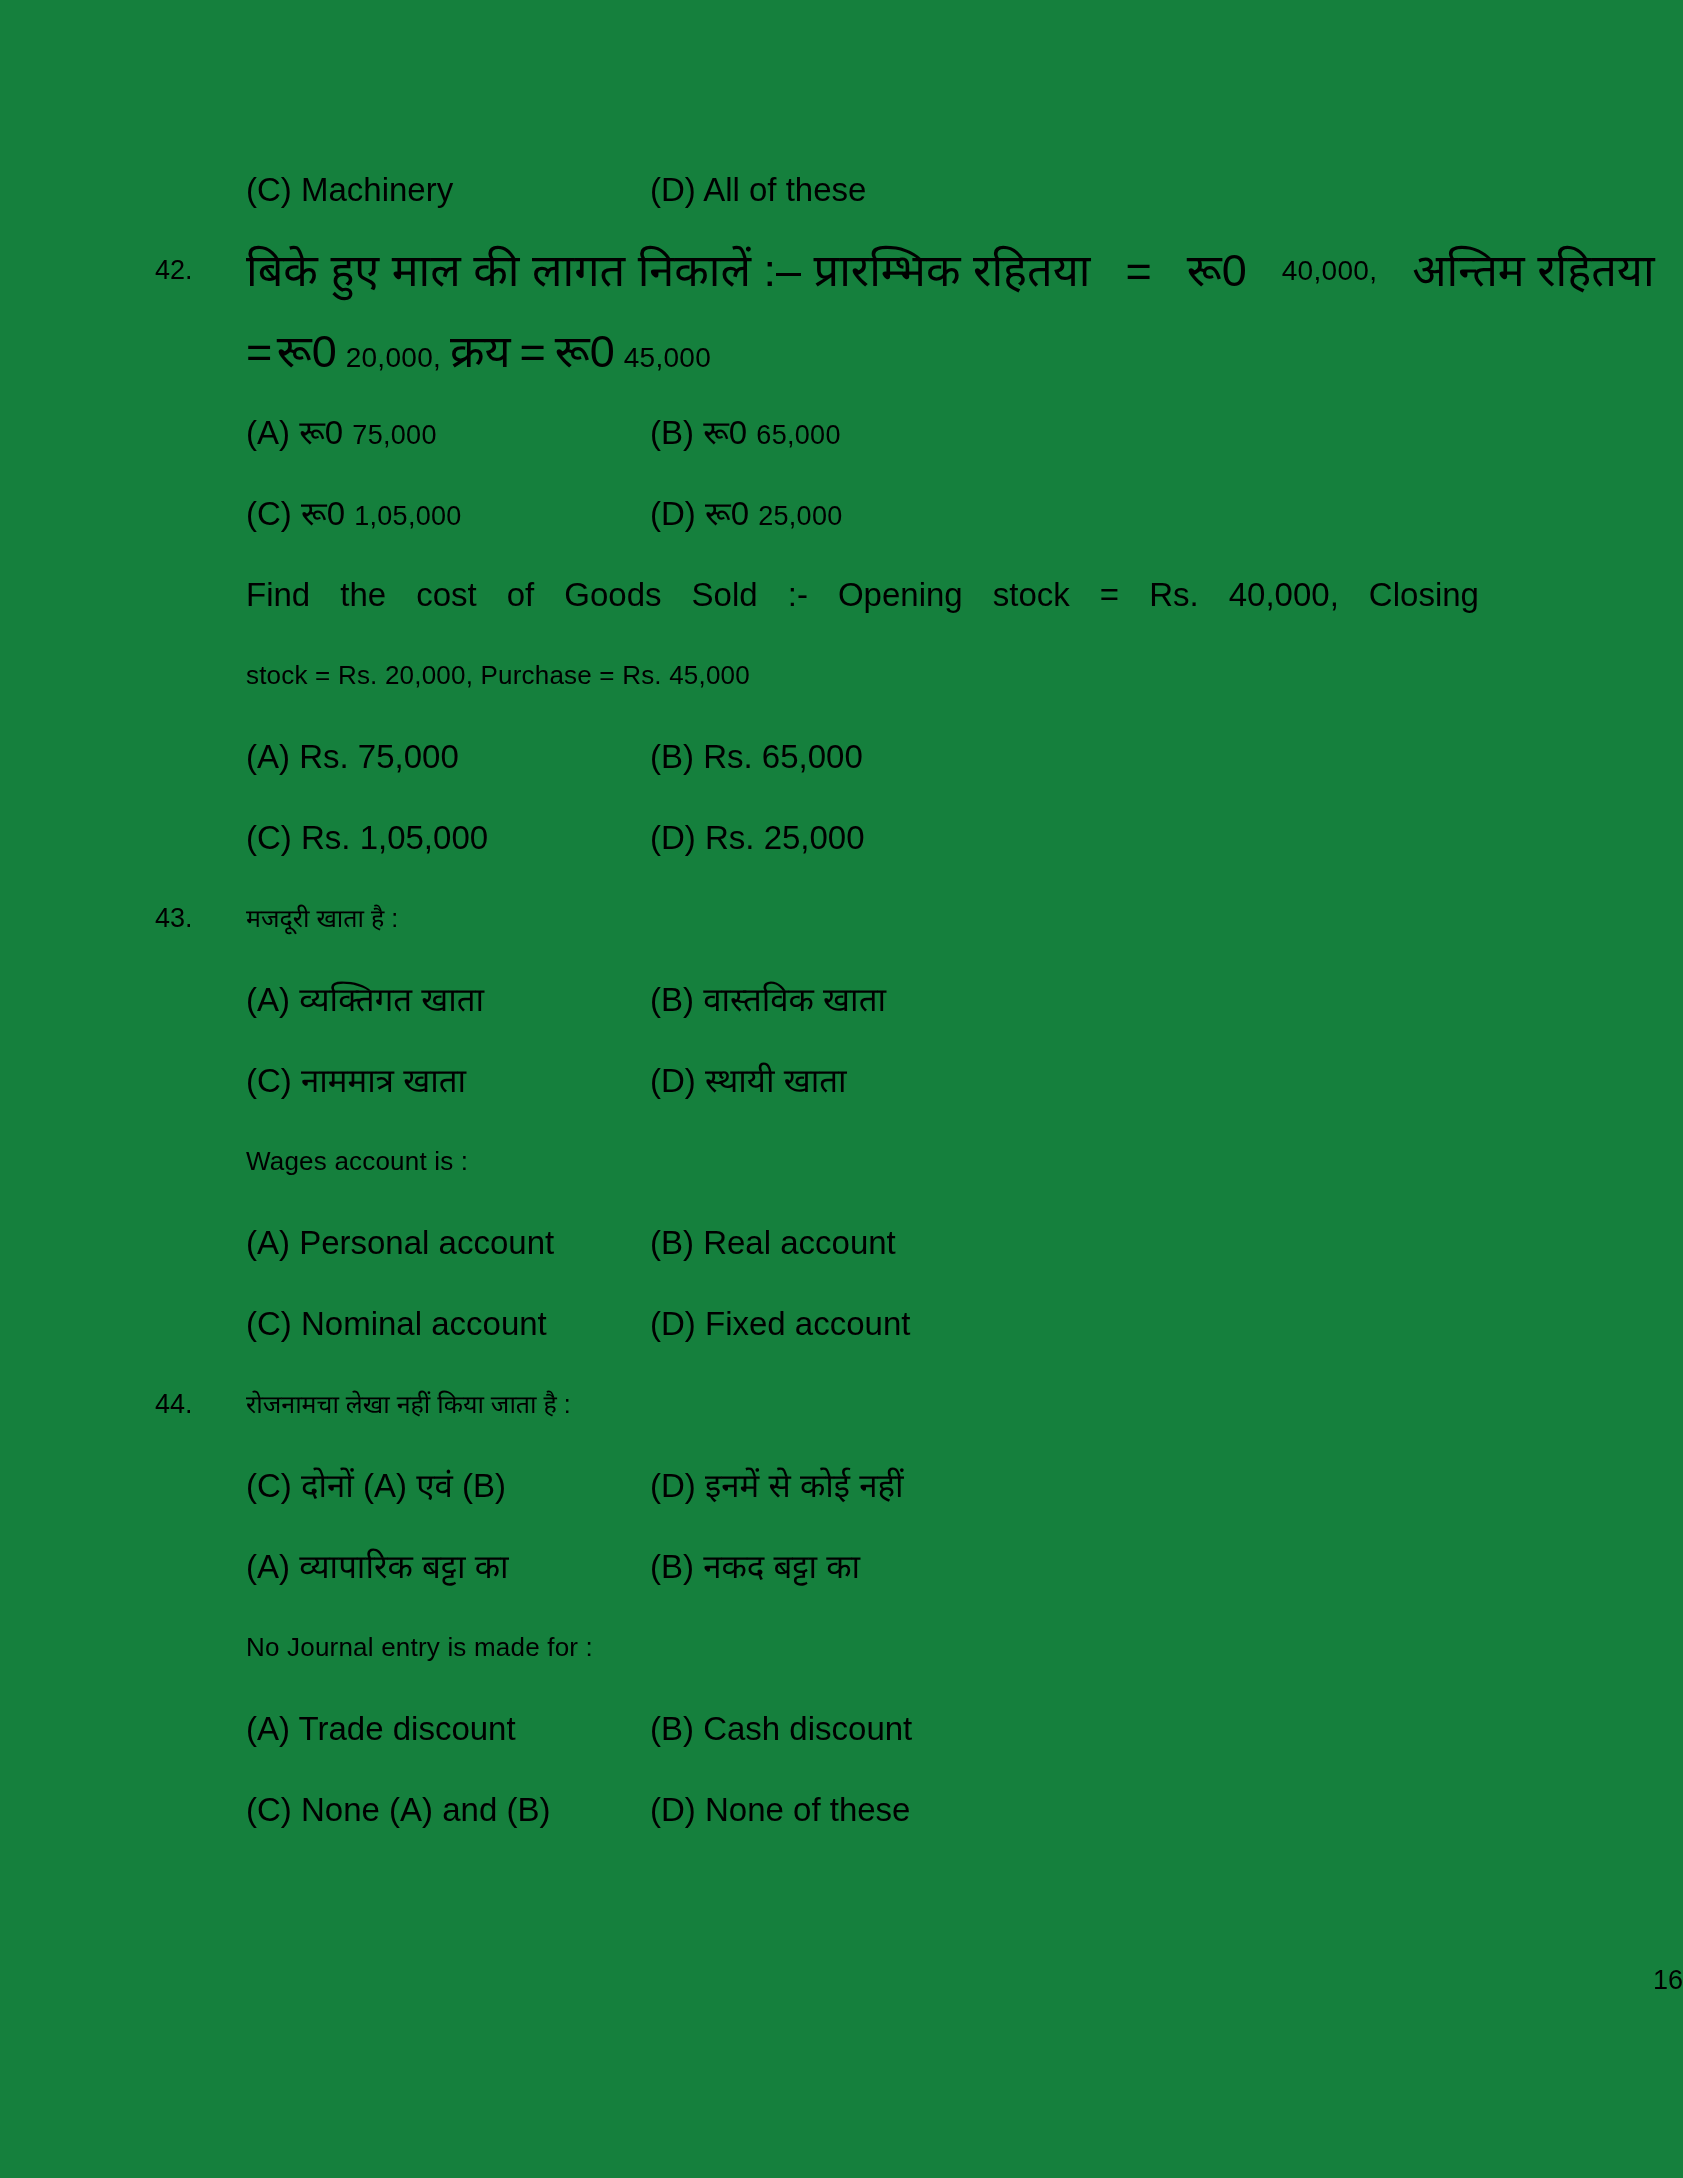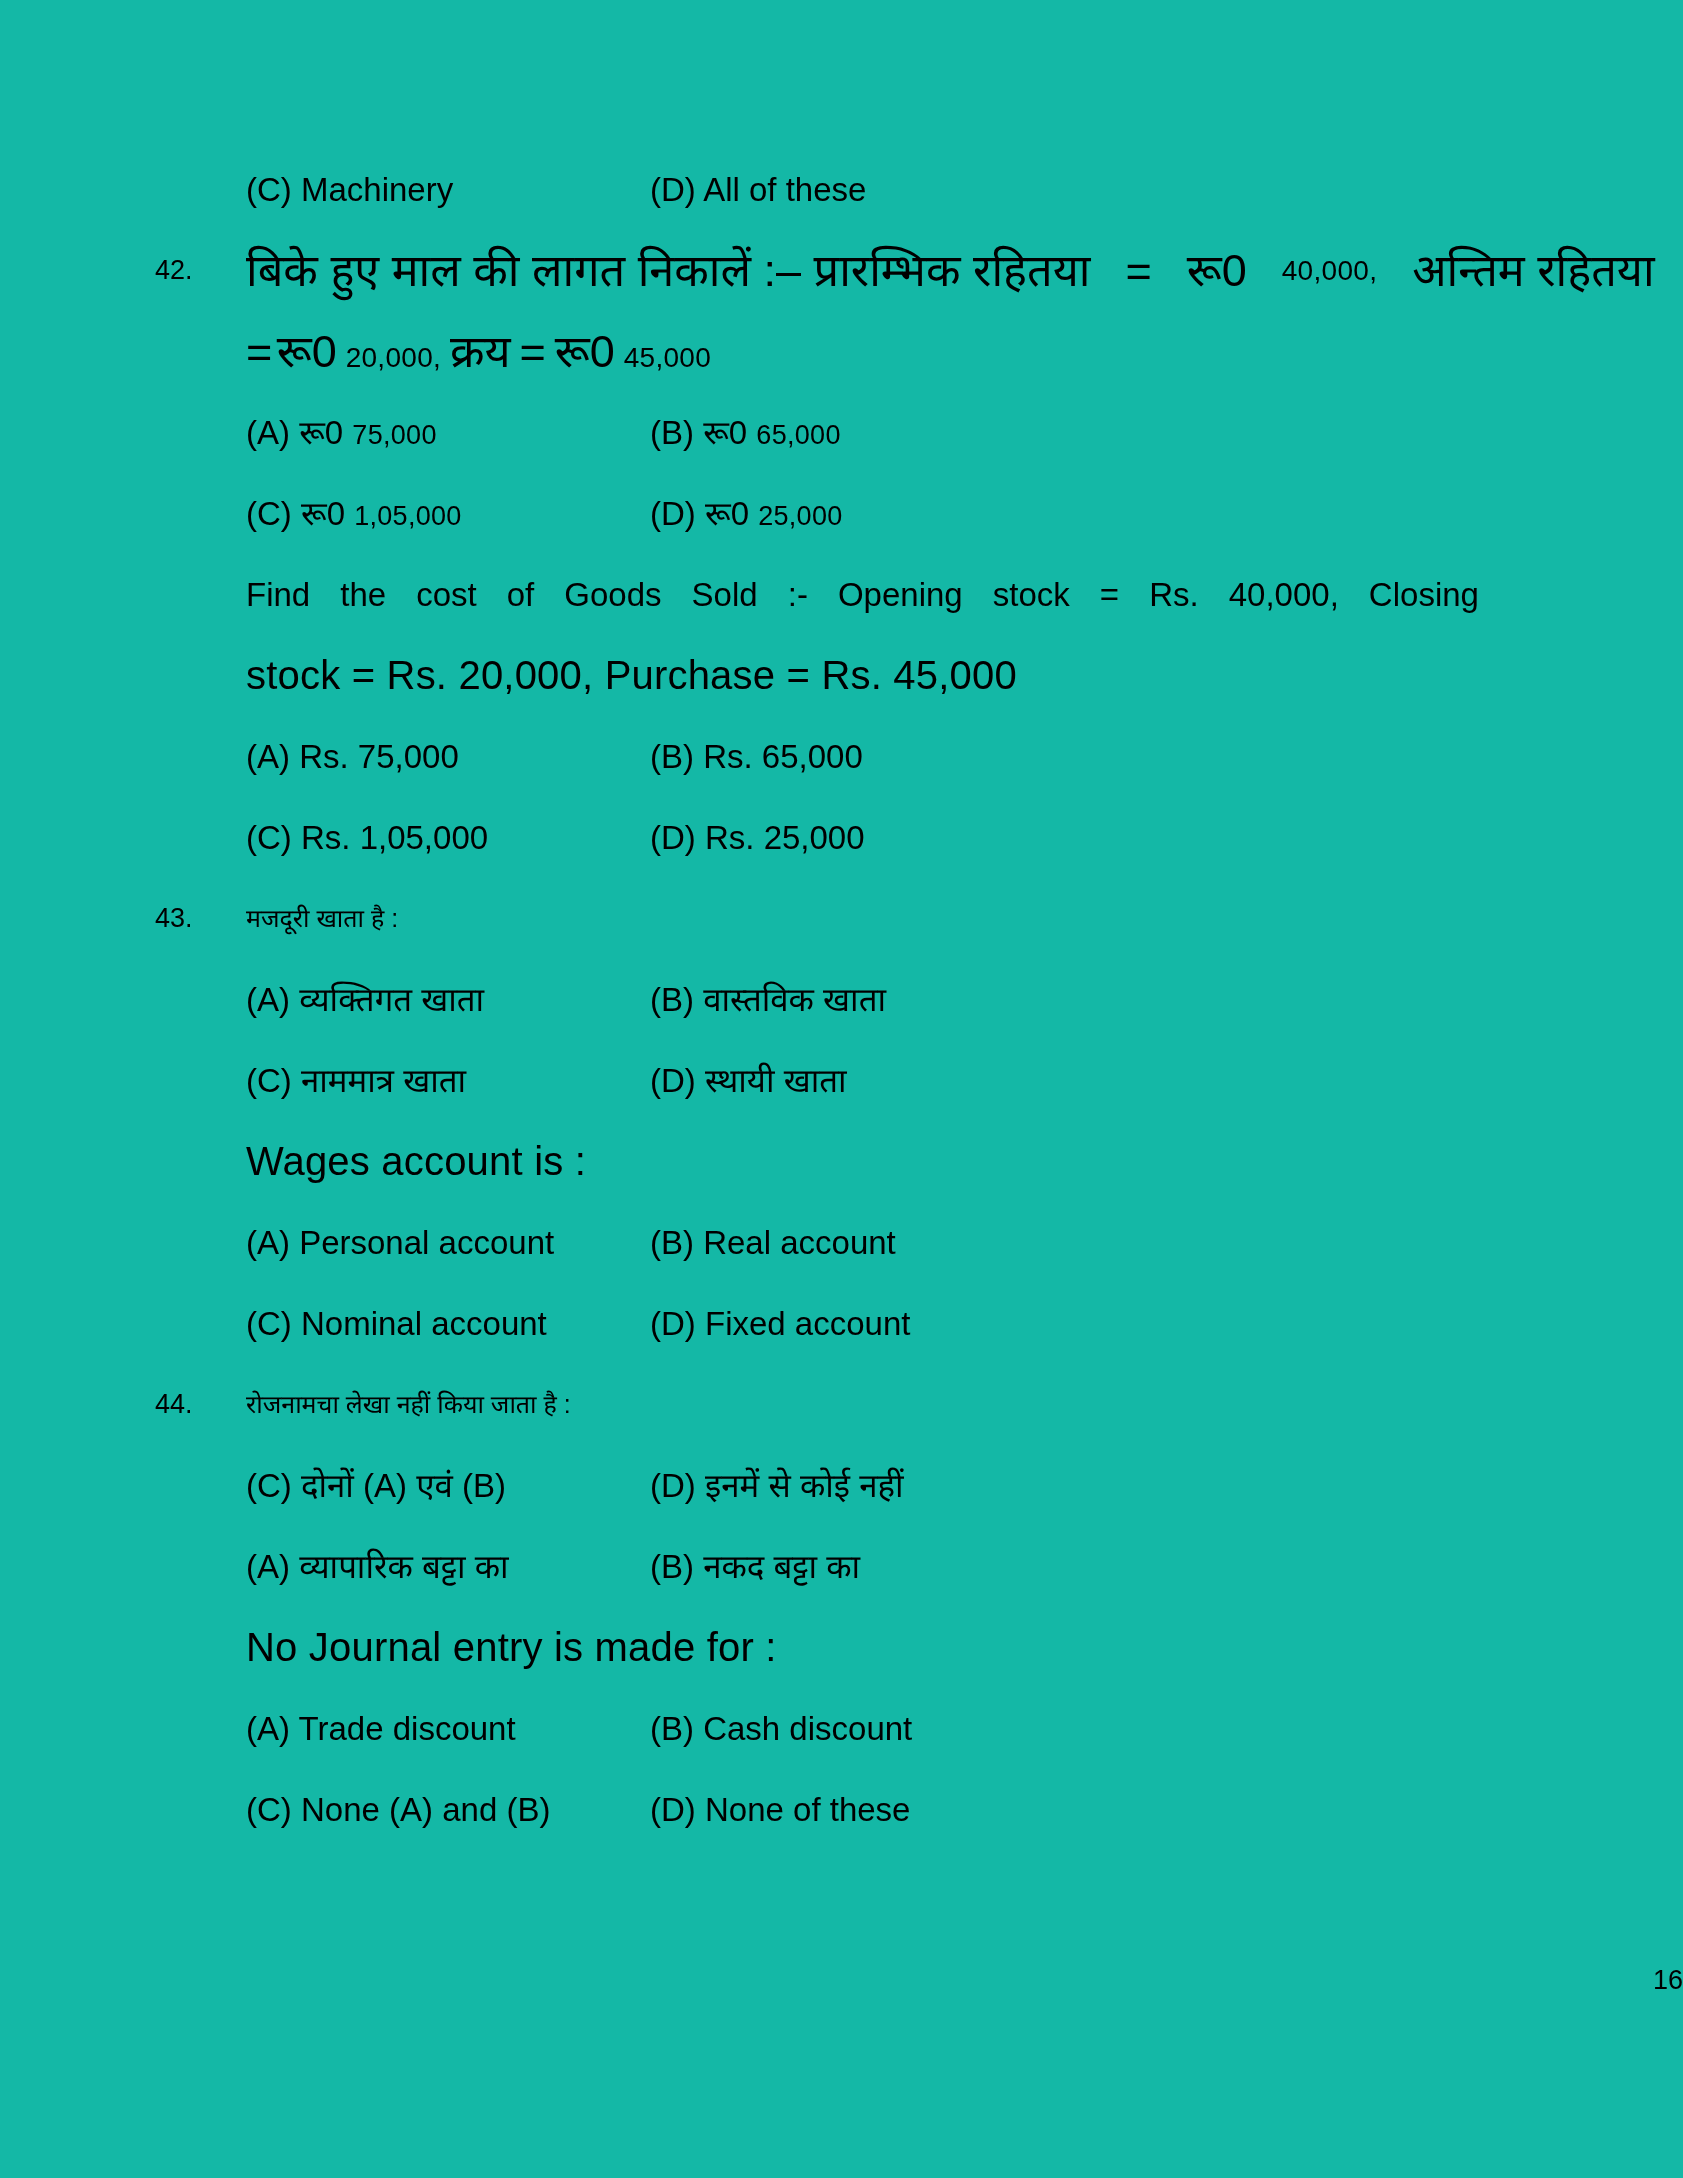--- a/index.html
+++ b/index.html
@@ -15,21 +15,21 @@
     color: #000000;
     overflow: hidden;
   }
 
   .page {
     position: absolute;
     left: 0;
     top: 0;
     width: 1683px;
     height: 2178px;
-    background: #14b8a6;
+    background: #15803d;
   }
 
   
   .content {
     position: absolute;
     left: 246px;
     top: 149px;
     width: 1238px;
   }
 
@@ -45,21 +45,21 @@
     position: absolute;
     left: -91px;
     top: 0;
     width: 69px;
     text-align: left;
     font-size: 27px;
     line-height: 81px;
   }
 
   .stem {
-    font-size: 40px;
+    font-size: 26px;
     letter-spacing: 0.2px;
   }
 
   .stem-hi {
     font-size: 25px;
   }
 
   
   .opt-row {
     position: relative;

